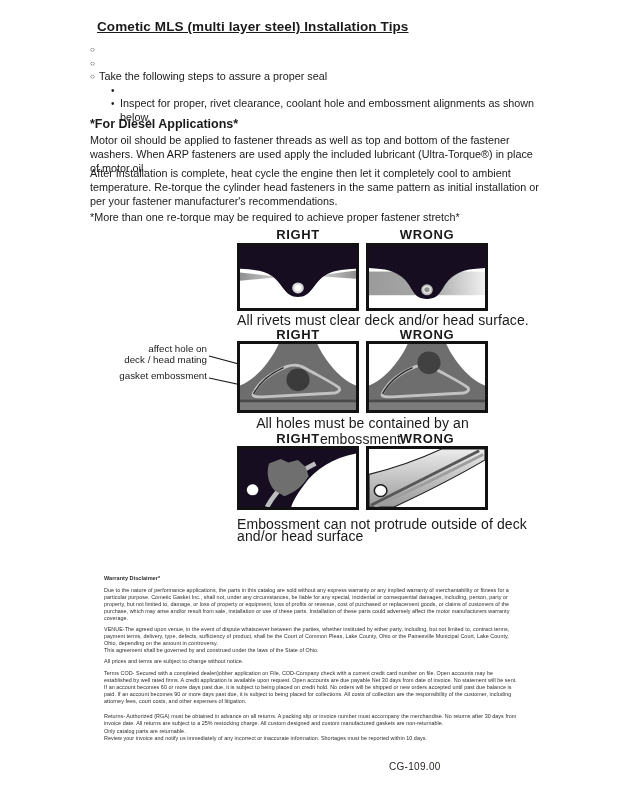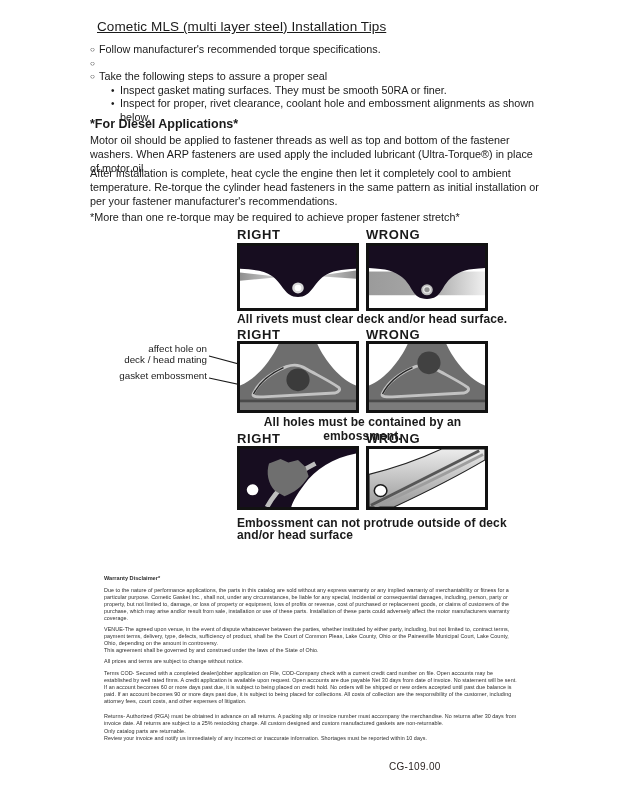--- a/index.html
+++ b/index.html
@@ -3,59 +3,57 @@
 <meta charset="utf-8">
 <style>
   html,body{margin:0;padding:0;}
   body{
     width:618px;height:800px;position:relative;background:#ffffff;
     font-family:"Liberation Sans","DejaVu Sans",sans-serif;color:#1a1a1a;
     overflow:hidden;
   }
   .abs{position:absolute;}
   .page-title{
-    font-size:13.5px;font-weight:normal;text-decoration:underline;
+    font-size:13.5px;font-weight:bold;text-decoration:underline;
     letter-spacing:.1px;
   }
   .bullet-line{display:flex;align-items:flex-start;line-height:13.6px;font-size:10.8px;}
   .bullet-line .marker{width:9px;flex:0 0 9px;font-size:8px;line-height:13.6px;}
   .bullet-line.sub{margin-left:21px;}
   .bullet-line.sub .marker{font-size:10px;}
   .section-heading{font-size:12.5px;font-weight:bold;}
   .body-para{font-size:10.8px;line-height:13.8px;width:450px;}
-  .rw-label{font-size:13px;font-weight:600;letter-spacing:.6px;width:122px;}
+  .rw-label{font-size:13px;font-weight:600;letter-spacing:.6px;width:122px;text-align:center;}
   .panel{border:3px solid #121212;background:#fff;line-height:0;}
   .panel svg{display:block;}
-  .caption{font-size:12px;font-weight:bold;letter-spacing:.1px;}
+  .caption{font-size:14px;font-weight:normal;letter-spacing:.1px;}
   .side-label{font-size:9.8px;line-height:10.6px;width:118px;text-align:right;}
   .legal{font-size:5.4px;line-height:7px;width:414px;color:#2e2e2e;letter-spacing:.05px;}
   .legal-heading{font-size:5.6px;font-weight:bold;color:#2e2e2e;}
   .preline{white-space:pre-line;}
   .footer-code{font-size:10px;letter-spacing:.3px;color:#2b2422;}
 </style>
 </head>
 <body>
 
 <div class="abs page-title" style="left:97px;top:19px;">Cometic MLS (multi layer steel) Installation Tips</div>
 
 <div class="abs" style="left:90px;top:43px;width:470px;">
   <div class="bullet-line">
     <span class="marker">○</span>
-    <span>Follow manufacturer's recommended torque specifications.</span>
   </div>
   <div class="bullet-line">
     <span class="marker">○</span>
   </div>
   <div class="bullet-line">
     <span class="marker">○</span>
     <span>Take the following steps to assure a proper seal</span>
   </div>
   <div class="bullet-line sub">
     <span class="marker">•</span>
-    <span>Inspect gasket mating surfaces.  They must be smooth 50RA or finer.</span>
   </div>
   <div class="bullet-line sub">
     <span class="marker">•</span>
     <span>Inspect for proper, rivet clearance, coolant hole and embossment alignments as shown below.</span>
   </div>
 </div>
 
 <div class="abs section-heading" style="left:90px;top:117px;">*For Diesel Applications*</div>
 <div class="abs body-para" style="left:90px;top:134px;">Motor oil should be applied to fastener threads as well as top and bottom of the fastener washers. When ARP fasteners are used apply the included lubricant (Ultra-Torque®) in place of motor oil.</div>
 <div class="abs body-para" style="left:90px;top:167px;">After Installation is complete, heat cycle the engine then let it completely cool to ambient temperature. Re-torque the cylinder head fasteners in the same pattern as initial installation or per your fastener manufacturer's recommendations.</div>

